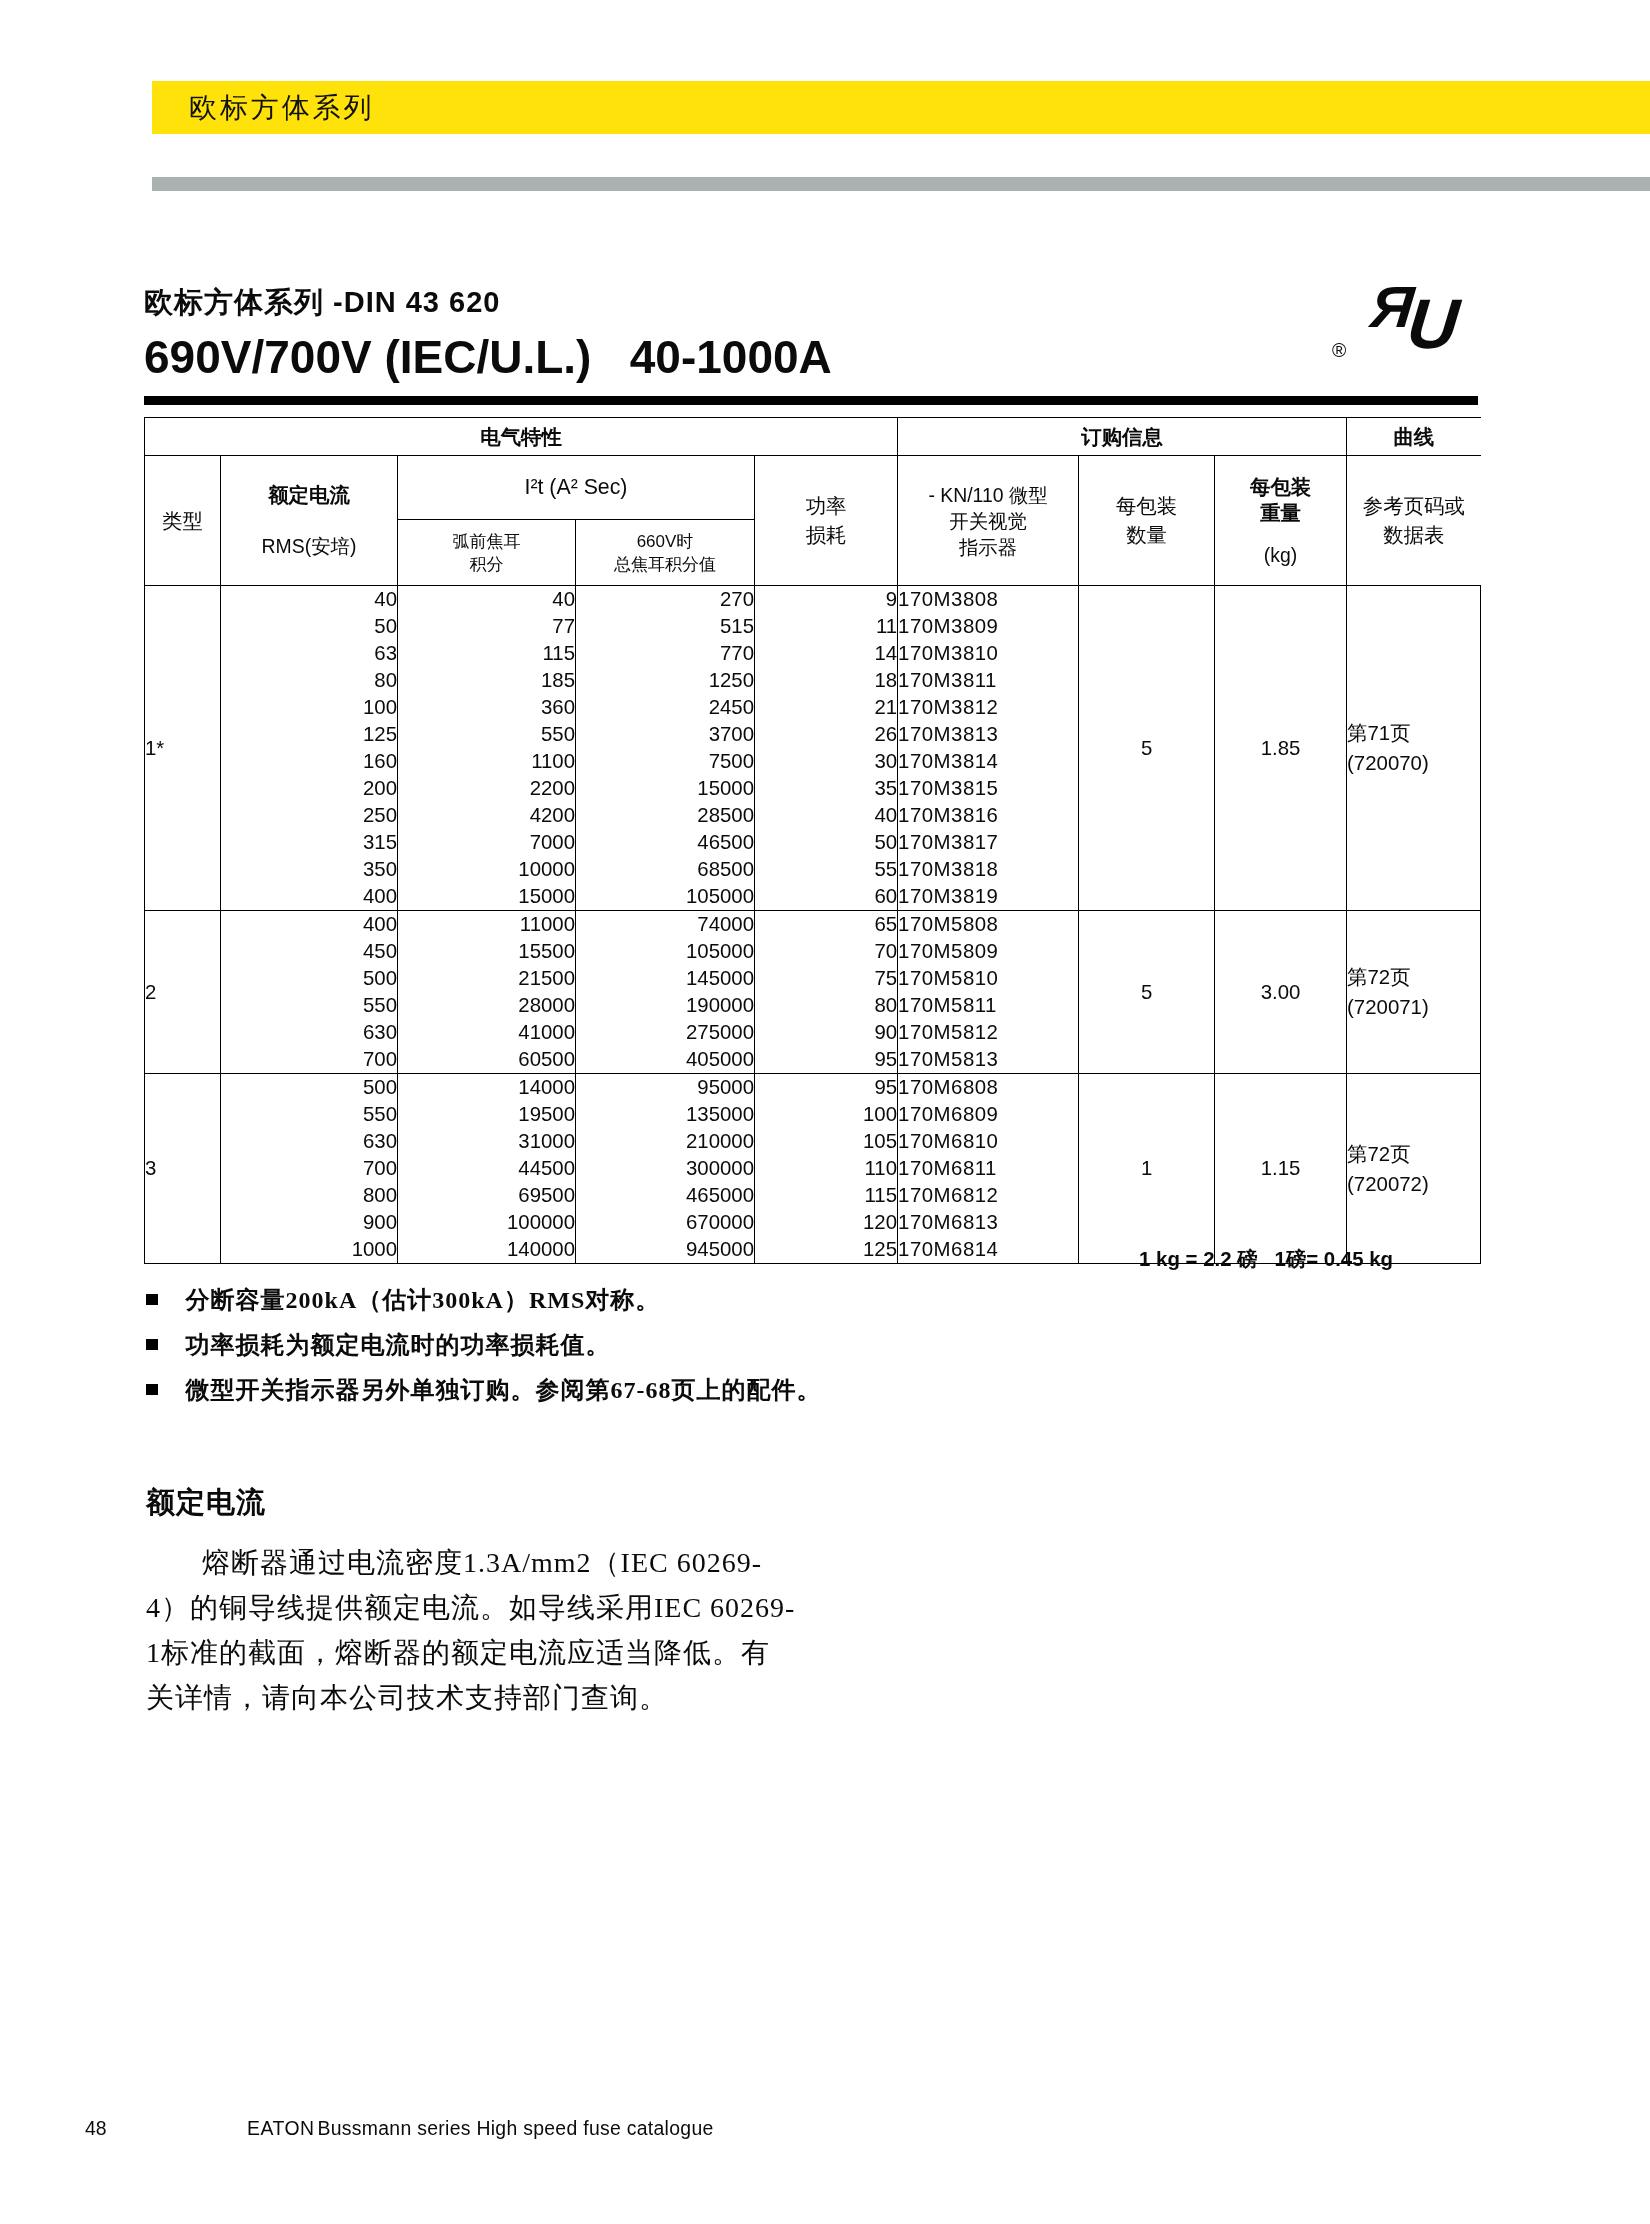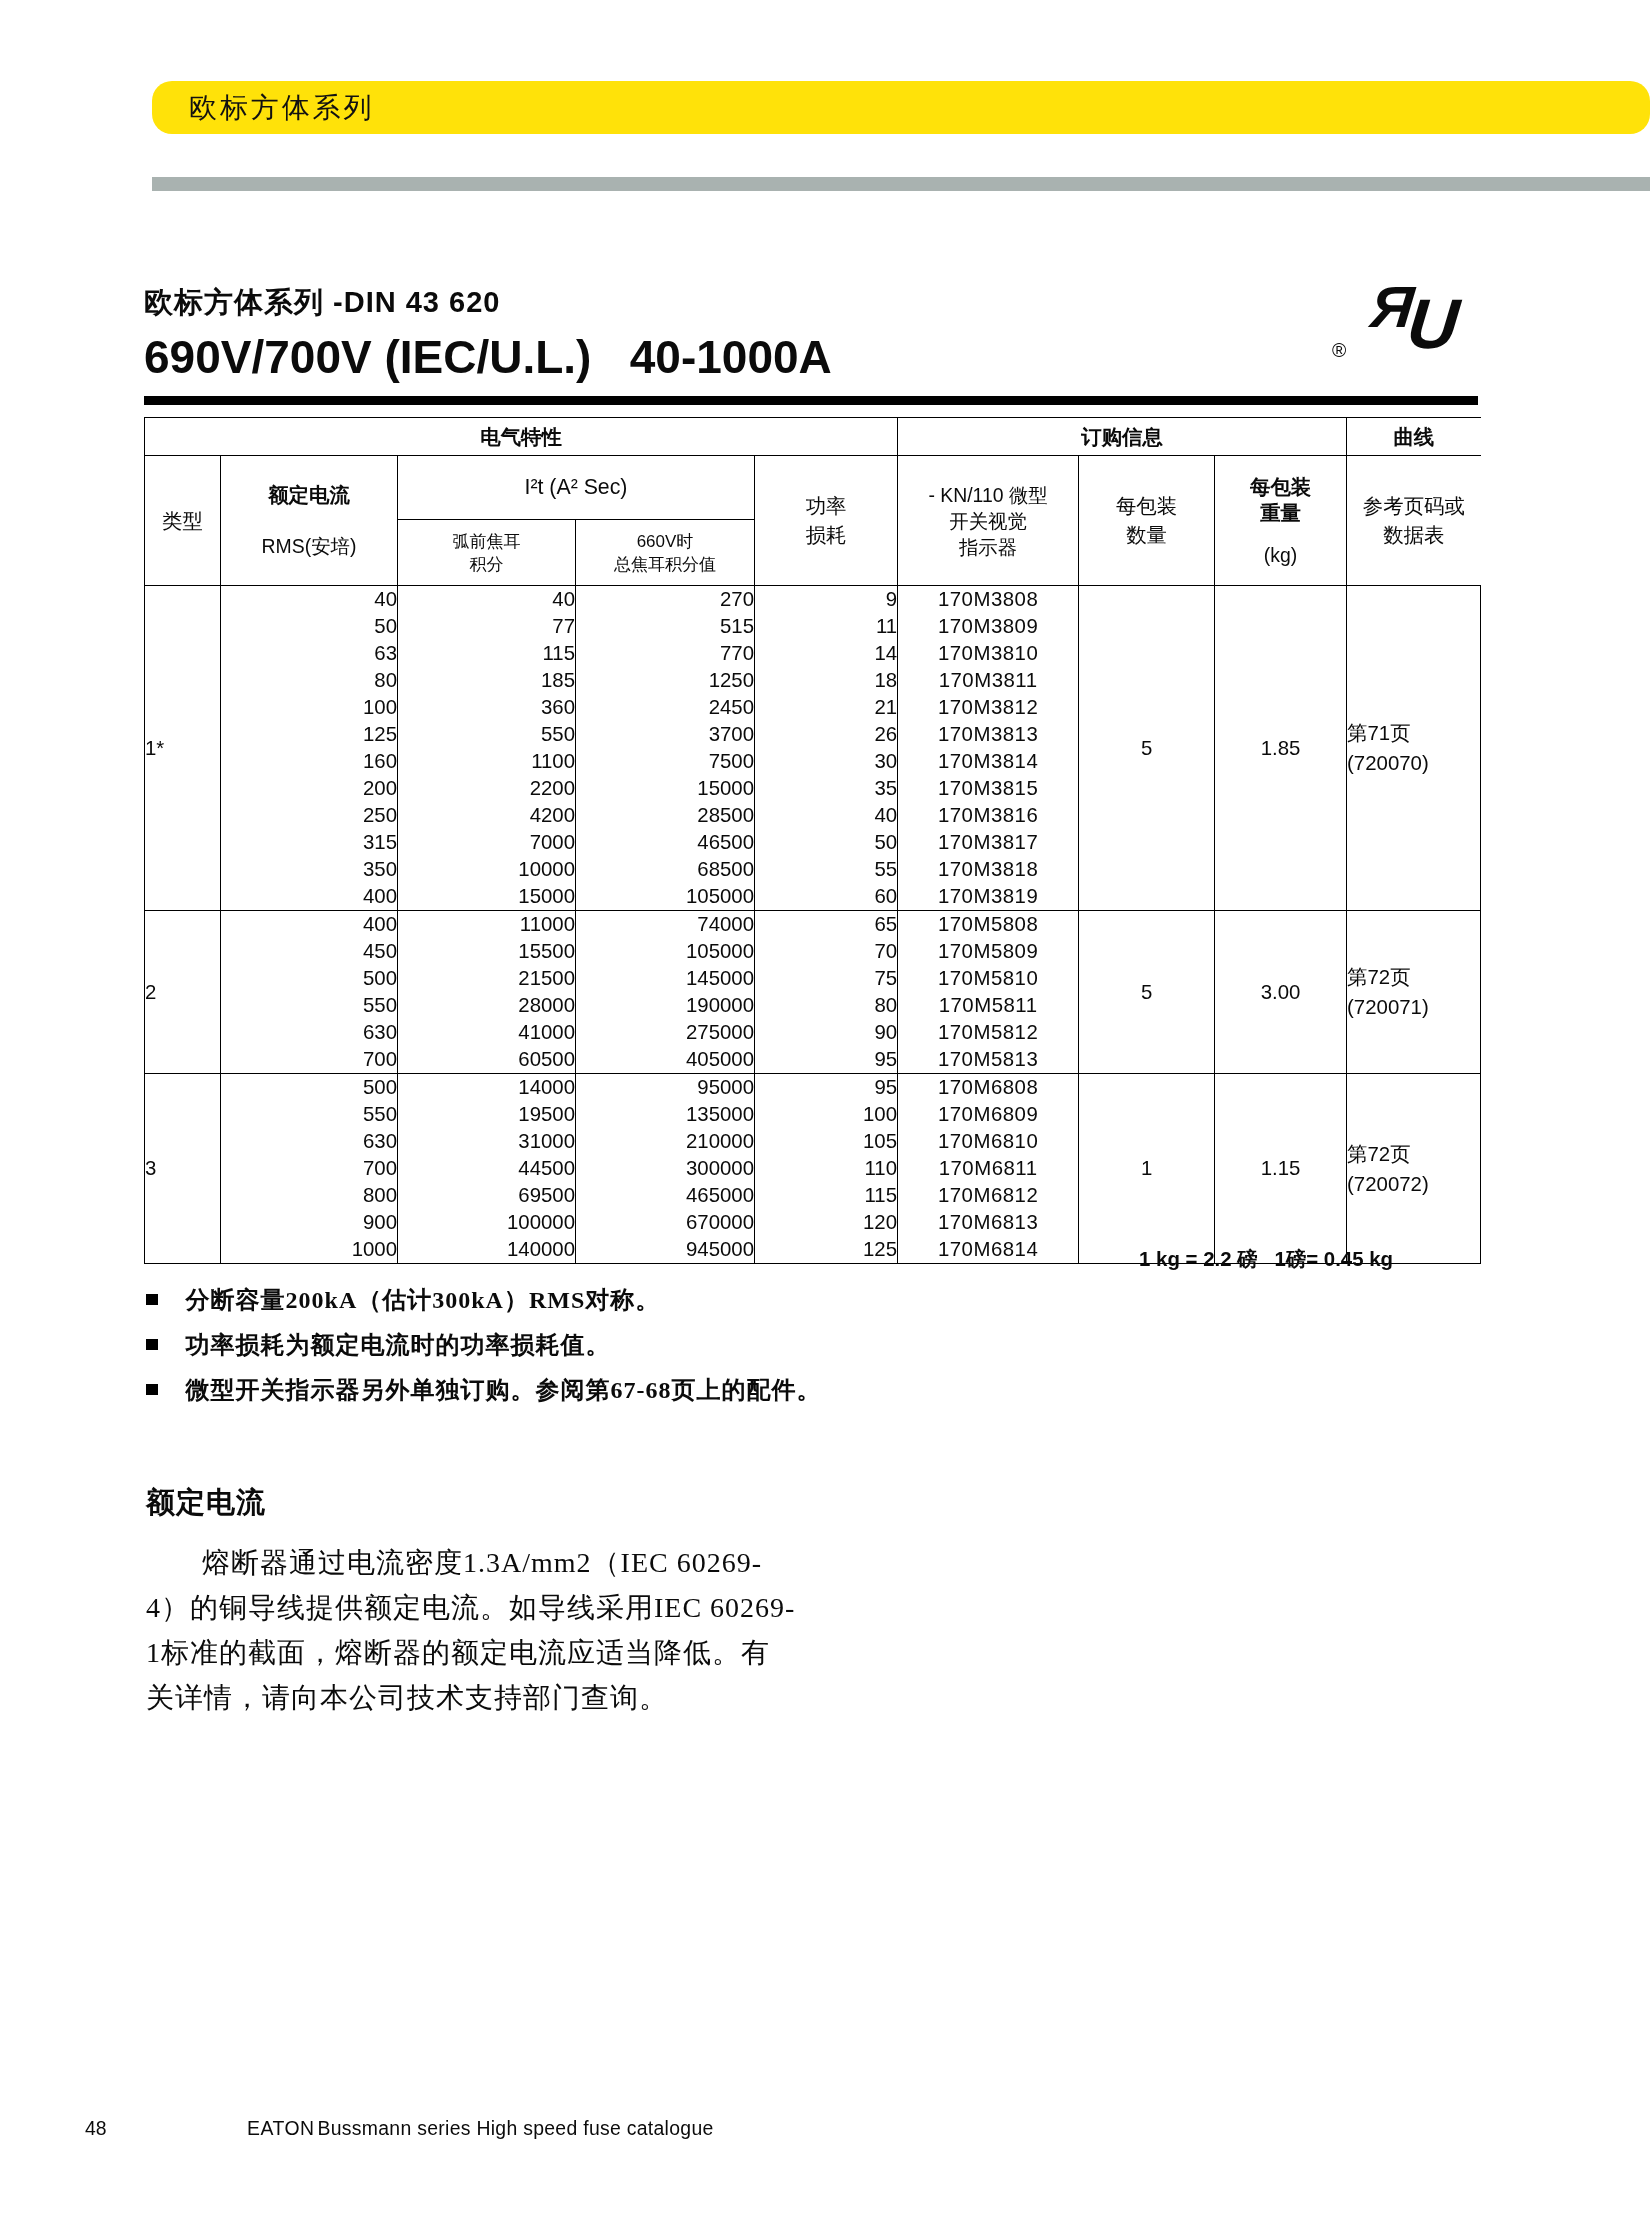--- a/index.html
+++ b/index.html
@@ -3,21 +3,21 @@
 <meta charset="utf-8">
 <style>
   html,body{margin:0;padding:0;}
   body{
     width:1651px;height:2224px;position:relative;background:#ffffff;
     font-family:"Liberation Sans", sans-serif;color:#0b0b0b;
     -webkit-font-smoothing:antialiased;
   }
   
   .banner{position:absolute;left:152px;top:81px;width:1498px;height:53px;
-    display:flex;align-items:center;border-radius:20px;}
+    display:flex;align-items:center;}
   .banner-title{margin-left:37px;font-size:28px;font-weight:500;letter-spacing:2.9px;color:#111;}
   
   .gray-bar{position:absolute;left:152px;top:177px;width:1498px;height:13.6px;}
   
   .title-block{position:absolute;left:144px;top:283px;width:1334px;}
   .series-title{font-size:29px;font-weight:700;letter-spacing:1px;}
   .main-title{font-size:46px;font-weight:700;margin-top:6.8px;white-space:pre;letter-spacing:0px;}
   .title-rule{height:8.7px;background:#000;margin-top:12.6px;width:1334px;}
   .ul-logo{position:absolute;right:17.5px;top:1.9px;width:146px;height:89px;}
   .ul-letters{position:absolute;right:5.8px;top:-11.6px;font-style:italic;font-weight:800;
@@ -48,21 +48,21 @@
   .h-weight-l1{font-size:20.4px;font-weight:700;line-height:26px;display:block;white-space:pre-line;}
   .h-weight-l2{font-size:19.4px;font-weight:400;display:block;}
   .h-ref{font-size:20.4px;font-weight:700;line-height:29px;}
   .spec-table td{height:27px;font-size:20.4px;}
   .c-type{vertical-align:middle;text-align:left;padding-left:4.9px;font-size:21.3px;}
   .c-num{text-align:right;}
   .c-rated{padding-right:72px;}
   .c-prearc{padding-right:61px;}
   .c-total{padding-right:58px;}
   .c-power{padding-right:56px;}
-  .c-part{text-align:center;padding-left:31px;letter-spacing:0.5px;}
+  .c-part{text-align:left;padding-left:31px;letter-spacing:0.5px;}
   .c-qty{vertical-align:middle;text-align:center;}
   .c-weight{vertical-align:middle;text-align:center;}
   .c-ref{vertical-align:middle;text-align:left;padding-left:9.7px;white-space:pre-line;
     line-height:30px;border-right:none;margin-left:36px;}
   
   .weight-note{position:absolute;left:144px;top:1245px;width:1334px;box-sizing:border-box;
     text-align:right;padding-right:85px;font-size:20.4px;font-weight:700;white-space:pre;}
   
   .notes{position:absolute;left:146px;top:1277px;font-family:Liberation Serif, serif;}
   .note-line{display:flex;align-items:center;height:45px;font-size:24px;font-weight:600;letter-spacing:1px;}

